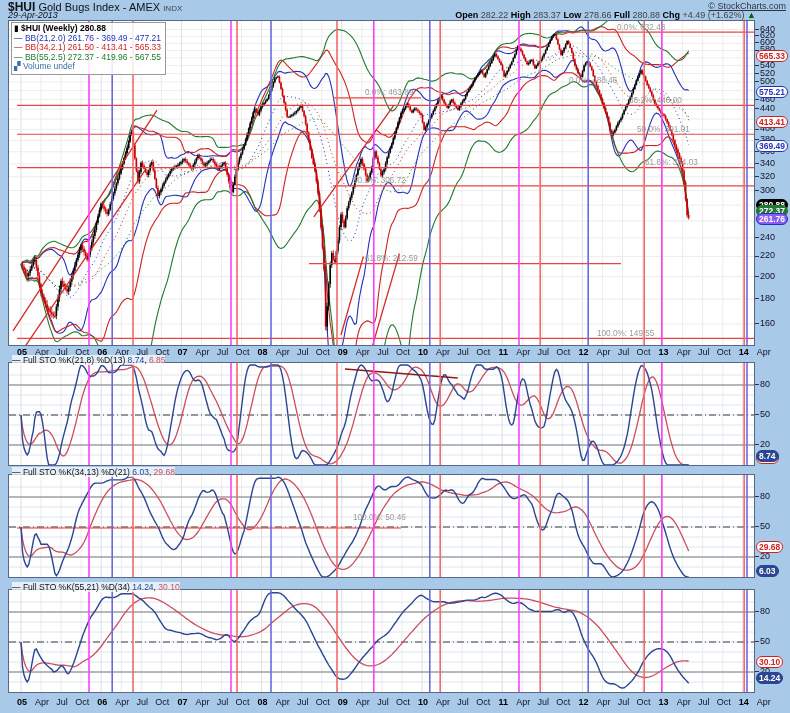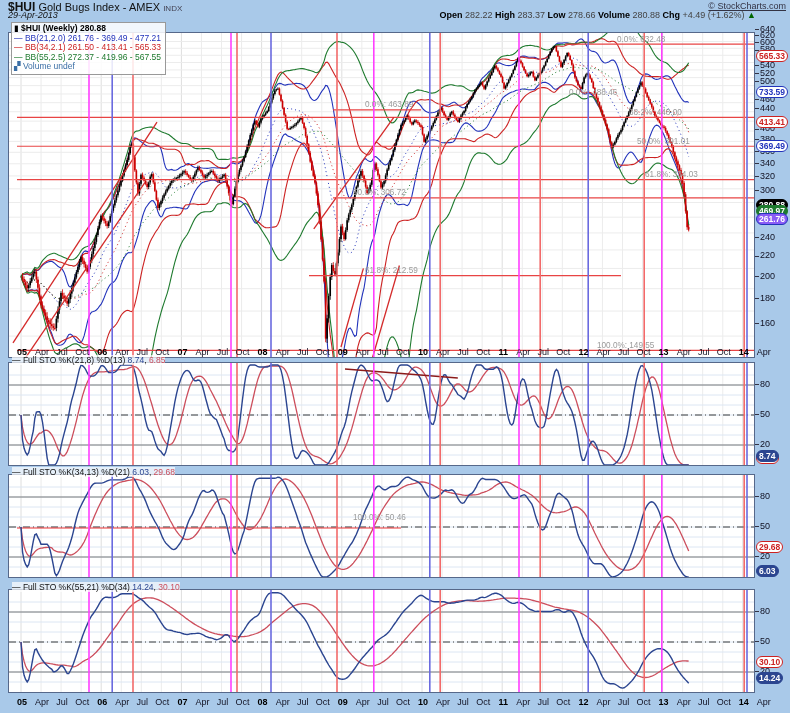--- a/index.html
+++ b/index.html
@@ -7,21 +7,21 @@
   #page{position:relative;width:790px;height:713px;background:#A9C9E9;overflow:hidden;}
   .hdr1{position:absolute;top:0px;left:8px;font-size:11px;color:#111;white-space:nowrap;}
   .hdr1 .sym{font-weight:bold;font-size:12px;}
   .hdr1 .indx{font-size:8px;color:#445;}
   .copy{position:absolute;top:1px;right:4px;font-size:9px;color:#334;text-decoration:underline;}
   .hdr2{position:absolute;top:10px;left:8px;font-size:9px;color:#111;font-style:italic;}
   .ohlc{position:absolute;top:10px;right:34px;font-size:9px;color:#444;white-space:nowrap;}
   .ohlc b{color:#000;}
   .ohlc .chg-arrow{color:#060;}
   .panel{position:absolute;left:8px;width:747px;background:#fff;border:1px solid #56688A;box-sizing:border-box;}
-  #main-panel{top:32px;height:326px;padding-left:32px;}
+  #main-panel{top:20px;height:326px;padding-left:32px;}
   #p1{top:362px;height:104px;}
   #p2{top:474px;height:104px;}
   #p3{top:589px;height:104px;}
   .strip{position:absolute;left:8px;width:782px;height:14px;}
   #strip-top{top:346px;}
   #strip-bot{top:696px;}
   .strip span{position:absolute;top:1px;transform:translateX(-50%);font-size:9px;color:#112;}
   .strip span.yr{font-weight:bold;color:#000;}
   #legend-main{position:absolute;left:11px;top:22px;background:rgba(255,255,255,.85);border:1px solid #999;padding:1px 4px 2px 2px;line-height:9.5px;}
   #legend-main .lrow{font-size:8.5px;white-space:nowrap;}
@@ -40,21 +40,21 @@
     <span class="sym">$HUI</span>
     <span>Gold Bugs Index - AMEX</span>
     <span class="indx">INDX</span>
   </div>
   <div class="copy">© StockCharts.com</div>
   <div class="hdr2">29-Apr-2013</div>
   <div class="ohlc">
     <b>Open</b> <span>282.22</span>
     <b>High</b> <span>283.37</span>
     <b>Low</b> <span>278.66</span>
-    <b>Volume</b> <span>280.88</span>
+    <b>Full</b> <span>280.88</span>
     <b>Chg</b> <span>+4.49 (+1.62%)</span>
     <span class="chg-arrow">▲</span>
   </div>
 
   <div id="main-panel" class="panel">
       <svg width="745" height="324">
         <line x1="12" y1="0" x2="12" y2="324" stroke="#DEDEDE" stroke-width="1"></line>
         <line x1="32.05" y1="0" x2="32.05" y2="324" stroke="#ECECEC" stroke-width="1"></line>
         <line x1="52.1" y1="0" x2="52.1" y2="324" stroke="#ECECEC" stroke-width="1"></line>
         <line x1="72.15" y1="0" x2="72.15" y2="324" stroke="#ECECEC" stroke-width="1"></line>
@@ -1359,25 +1359,25 @@
       <div class="ytick" style="top: 145.786px;"><i></i>360</div>
       <div class="ytick" style="top: 157.93px;"><i></i>340</div>
       <div class="ytick" style="top: 170.811px;"><i></i>320</div>
       <div class="ytick" style="top: 184.524px;"><i></i>300</div>
       <div class="ytick" style="top: 231.935px;"><i></i>240</div>
       <div class="ytick" style="top: 250.422px;"><i></i>220</div>
       <div class="ytick" style="top: 270.673px;"><i></i>200</div>
       <div class="ytick" style="top: 293.059px;"><i></i>180</div>
       <div class="ytick" style="top: 318.084px;"><i></i>160</div>
       <div class="vbox" style="top: 49.8968px; background: rgb(255, 255, 255); border: 1px solid rgb(204, 34, 34); color: rgb(204, 34, 34);">565.33</div>
-      <div class="vbox" style="top: 85.9005px; background: rgb(255, 255, 255); border: 1px solid rgb(34, 51, 187); color: rgb(34, 51, 187);">733.59</div>
+      <div class="vbox" style="top: 85.9005px; background: rgb(255, 255, 255); border: 1px solid rgb(34, 51, 187); color: rgb(34, 51, 187);">575.21</div>
       <div class="vbox" style="top: 116.394px; background: rgb(255, 255, 255); border: 1px solid rgb(204, 34, 34); color: rgb(204, 34, 34);">413.41</div>
       <div class="vbox" style="top: 140.257px; background: rgb(255, 255, 255); border: 1px solid rgb(34, 51, 187); color: rgb(34, 51, 187);">369.49</div>
       <div class="vbox" style="top: 198.516px; background: rgb(0, 0, 0); border: 1px solid rgb(0, 0, 0); color: rgb(255, 255, 255);">280.88</div>
-      <div class="vbox" style="top: 205.053px; background: rgb(30, 122, 46); border: 1px solid rgb(30, 122, 46); color: rgb(255, 255, 255);">469.97</div>
+      <div class="vbox" style="top: 205.053px; background: rgb(30, 122, 46); border: 1px solid rgb(30, 122, 46); color: rgb(255, 255, 255);">272.37</div>
       <div class="vbox" style="top: 213.495px; background: #8b5cf6; border: 1px solid rgb(34, 51, 187); color: rgb(255, 255, 255);">261.76</div>
       <div class="ytick" style="top: 379px;"><i></i>80</div>
       <div class="ytick" style="top: 409px;"><i></i>50</div>
       <div class="ytick" style="top: 439px;"><i></i>20</div>
       <div class="vbox" style="top: 452.15px; background: rgb(255, 255, 255); border: 1px solid rgb(204, 34, 34); color: rgb(204, 34, 34);">6.85</div>
       <div class="vbox" style="top: 450.26px; background: rgb(43, 69, 144); border: 1px solid rgb(43, 69, 144); color: rgb(255, 255, 255);">8.74</div>
       <div class="ytick" style="top: 491px;"><i></i>80</div>
       <div class="ytick" style="top: 521px;"><i></i>50</div>
       <div class="ytick" style="top: 551px;"><i></i>20</div>
       <div class="vbox" style="top: 541.32px; background: rgb(255, 255, 255); border: 1px solid rgb(204, 34, 34); color: rgb(204, 34, 34);">29.68</div>

